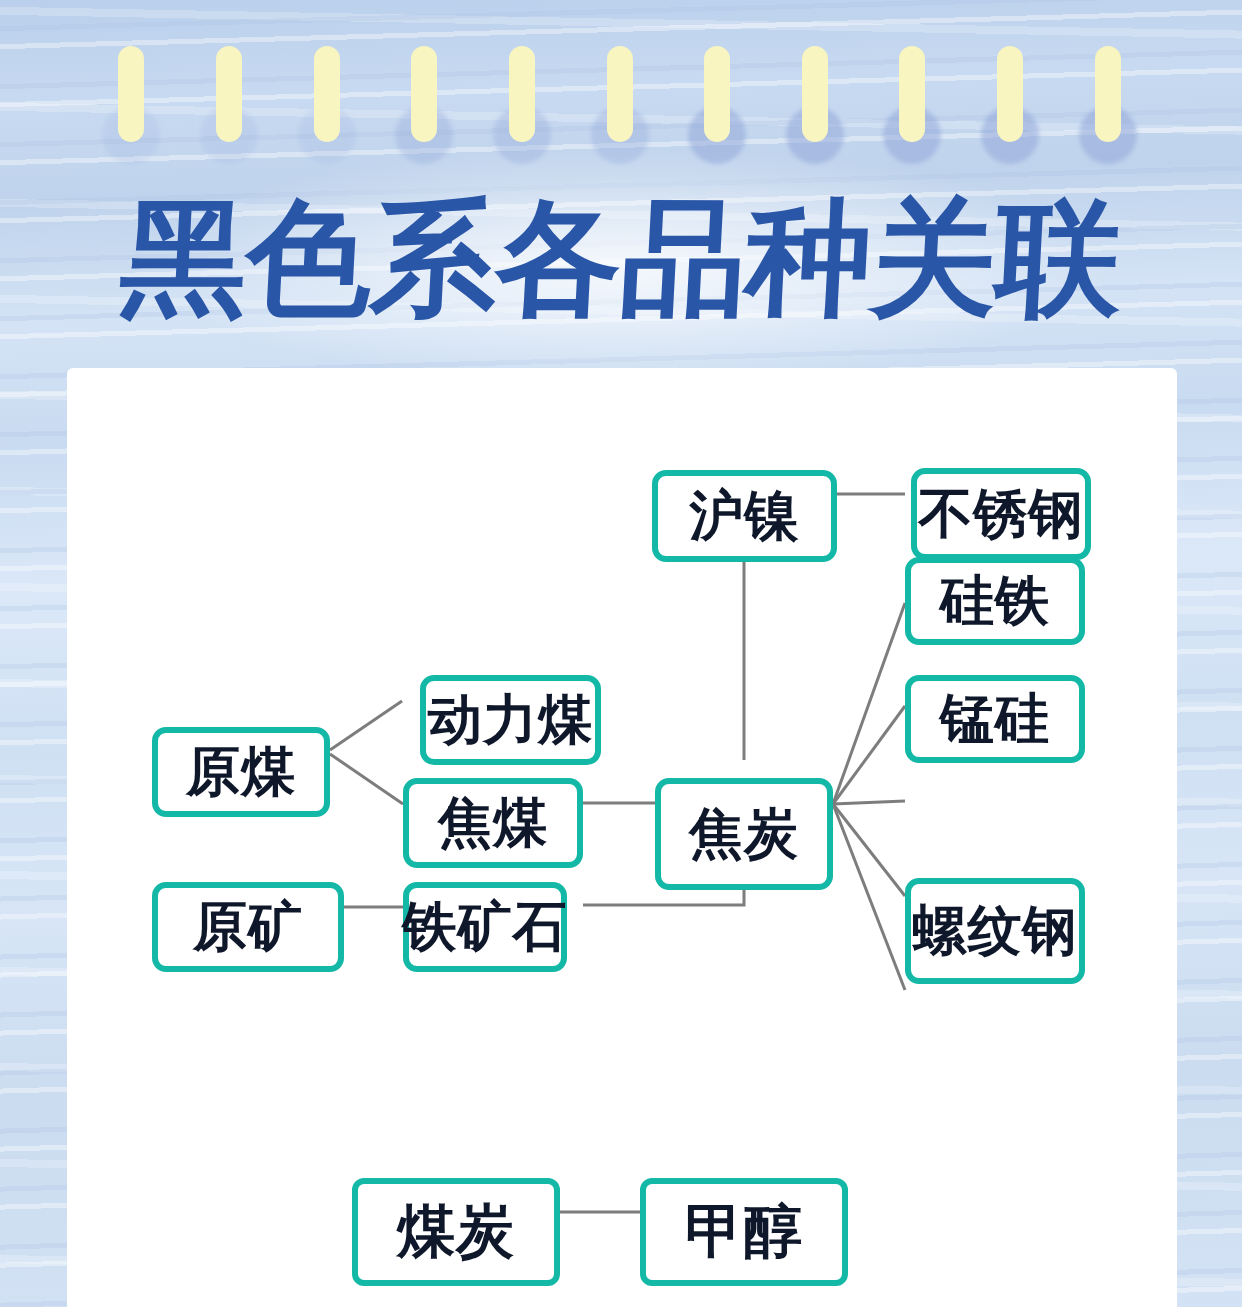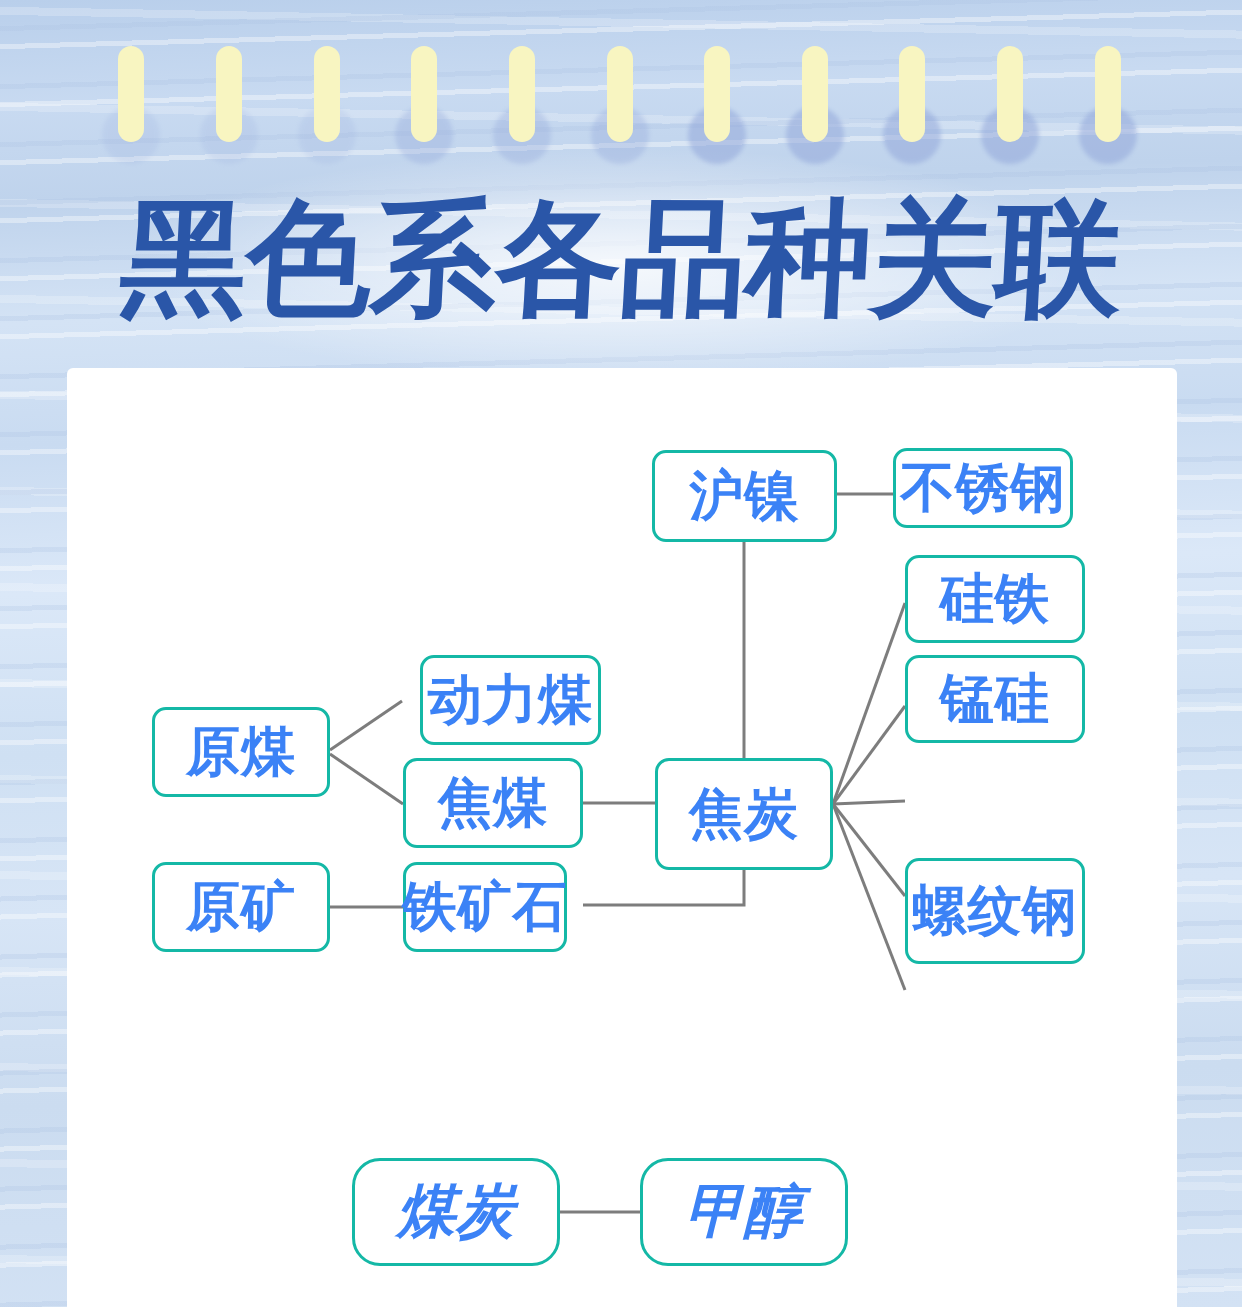--- a/index.html
+++ b/index.html
@@ -51,25 +51,26 @@
   .card {
     position:absolute; left:67px; top:368px; width:1110px; height:939px;
     background:#ffffff; border-radius:6px 6px 0 0;
   }
   .edges { position:absolute; inset:0; width:1110px; height:939px; }
   .edges line, .edges polyline { stroke:#7d7d7d; stroke-width:3; fill:none; }
   .edges polygon { fill:#7d7d7d; }
 
   .node {
     position:absolute; display:flex; align-items:center; justify-content:center;
-    background:#fff; border:3px solid #14b8a6; border-radius:14px;
-    font-size:54px; font-weight:600; color:#3b82f6; letter-spacing:1px;
+    background:#fff; border:6px solid #14b8a6; border-radius:14px;
+    font-size:54px; font-weight:600; color:#0f172a; letter-spacing:1px;
     white-space:nowrap;
+    margin-top:20px;
   }
-  .node.lg { font-size:58px; border-radius:28px;font-style:italic; }
+  .node.lg { font-size:58px; border-radius:12px; }
 </style>
 </head>
 <body>
 
 <div class="stage">
   <div class="streaks"></div>
   <div class="title-glow"></div>
 
   <div>
     <i class="pin-blob f1" style="left:102px"></i>
@@ -110,26 +111,26 @@
       <polygon points="677,482 669,498 685,498"></polygon>
       <line x1="766" y1="436" x2="838" y2="235"></line>
       <line x1="766" y1="436" x2="838" y2="338"></line>
       <line x1="766" y1="436" x2="838" y2="433"></line>
       <line x1="766" y1="436" x2="838" y2="528"></line>
       <line x1="766" y1="436" x2="838" y2="622"></line>
       <line x1="493" y1="844" x2="573" y2="844"></line>
     </svg>
 
     <div class="node" style="left:585px;top:82px;width:185px;height:92px">沪镍</div>
-    <div class="node" style="left:826px;top:80px;width:180px;height:80px">不锈钢</div>
-    <div class="node" style="left:838px;top:187px;width:180px;height:88px">硅铁</div>
+    <div class="node" style="left:844px;top:80px;width:180px;height:92px">不锈钢</div>
+    <div class="node" style="left:838px;top:169px;width:180px;height:88px">硅铁</div>
     <div class="node" style="left:838px;top:287px;width:180px;height:88px">锰硅</div>
     <div class="node" style="left:838px;top:490px;width:180px;height:106px">螺纹钢</div>
     <div class="node" style="left:85px;top:339px;width:178px;height:90px">原煤</div>
     <div class="node" style="left:353px;top:287px;width:181px;height:90px">动力煤</div>
     <div class="node" style="left:336px;top:390px;width:180px;height:90px">焦煤</div>
-    <div class="node" style="left:85px;top:494px;width:178px;height:90px">原矿</div>
+    <div class="node" style="left:85px;top:494px;width:192px;height:90px">原矿</div>
     <div class="node" style="left:336px;top:494px;width:164px;height:90px">铁矿石</div>
     <div class="node" style="left:588px;top:390px;width:178px;height:112px">焦炭</div>
     <div class="node lg" style="left:285px;top:790px;width:208px;height:108px">煤炭</div>
     <div class="node lg" style="left:573px;top:790px;width:208px;height:108px">甲醇</div>
   </div>
 </div>
 
 </body></html>

